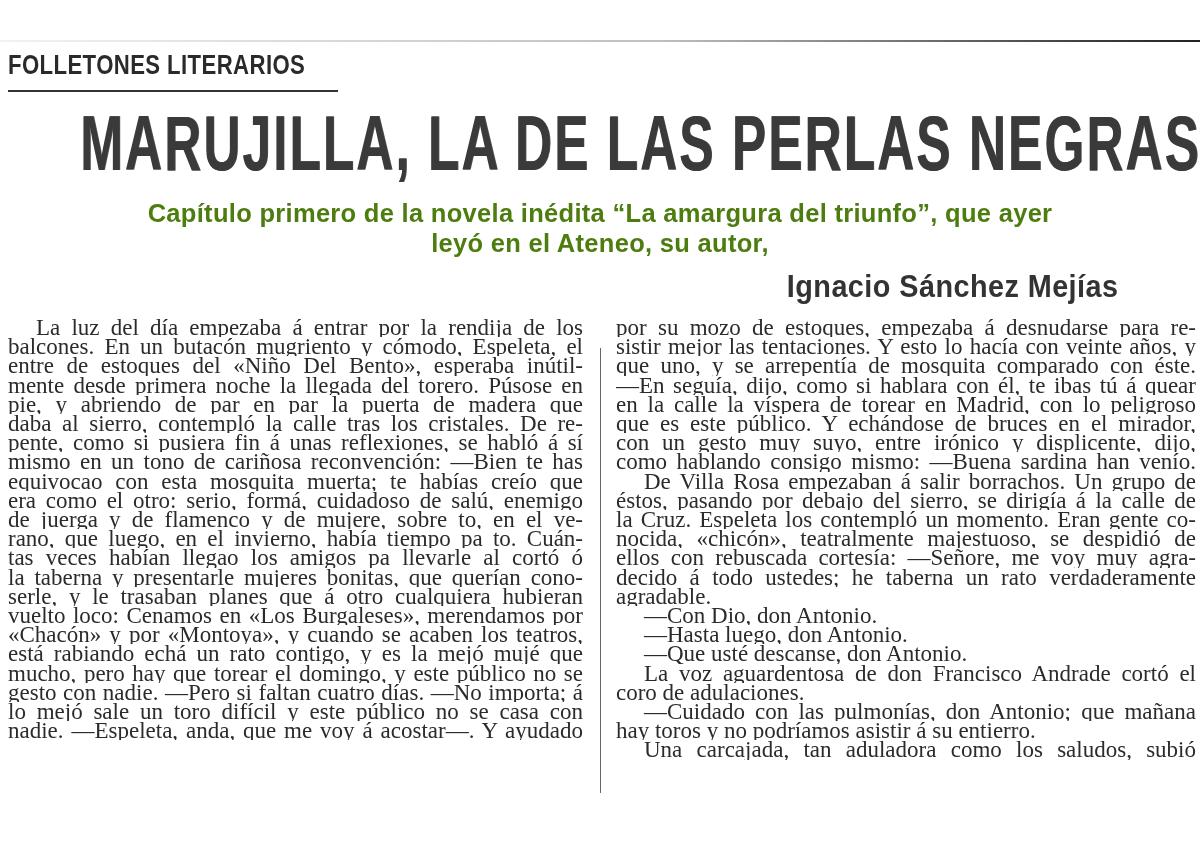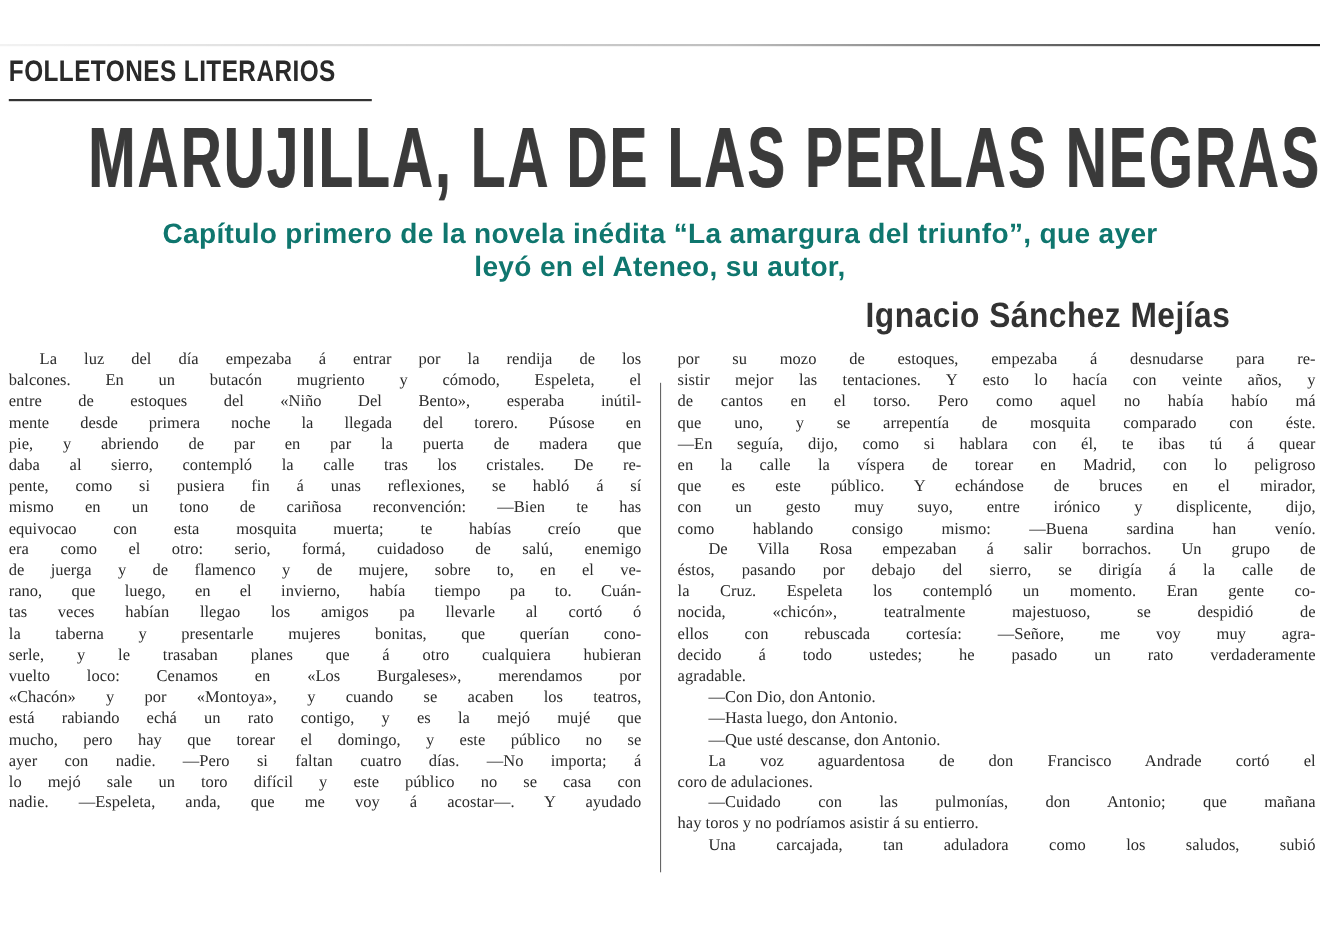--- a/index.html
+++ b/index.html
@@ -1,23 +1,23 @@
 <!DOCTYPE html>
 <html><head>
 <meta charset="utf-8">
 <style>
   html, body { margin: 0; padding: 0; background: #ffffff; }
   body { width: 1200px; height: 851px; position: relative; overflow: hidden; font-family: "DejaVu Serif", serif; color: #1a1a1a; }
   .top-rule { position: absolute; left: 0; top: 40px; width: 1200px; height: 2px; background: linear-gradient(to right, rgba(0,0,0,0.05), rgba(0,0,0,0.25) 55%, rgba(0,0,0,0.75) 90%, #222); }
   .section-label { position: absolute; left: 8px; top: 50px; font-family: "Liberation Sans", sans-serif; font-size: 27px; font-weight: bold; letter-spacing: 0.5px; transform: scaleX(0.82); transform-origin: left; color: #2a2a2a; white-space: nowrap; }
   .section-label-rule { position: absolute; left: 8px; top: 90px; width: 330px; height: 2px; background: #333; }
   .headline { position: absolute; left: 80px; top: 100px; width: 1100px; font-family: "Liberation Sans", sans-serif; font-weight: bold; font-size: 78px; line-height: 86px; letter-spacing: 3px; color: #3a3a3a; white-space: nowrap; transform: scaleX(0.66); transform-origin: left; text-shadow: 1px 0 #555; }
-  .subtitle { position: absolute; left: 0; top: 198px; width: 1200px; text-align: center; font-family: "Liberation Sans", sans-serif; font-weight: bold; font-size: 25.5px; line-height: 30px; color: #0f766e; letter-spacing: 0.3px; }
+  .subtitle { position: absolute; left: 0; top: 198px; width: 1200px; text-align: center; font-family: "Liberation Sans", sans-serif; font-weight: bold; font-size: 25.5px; line-height: 30px; color: #4d7c0f; letter-spacing: 0.3px; }
   .author { position: absolute; right: 82px; top: 268px; font-family: "Liberation Sans", sans-serif; font-weight: bold; font-size: 32px; color: #333; letter-spacing: 0.5px; transform: scaleX(0.9); transform-origin: right; }
-  .col { position: absolute; top: 318px; font-family: "Liberation Serif", serif; font-size: 15px; line-height: 19.2px; color: #2b2b2b; }
+  .col { position: absolute; top: 318px; font-family: "Liberation Serif", serif; font-size: 23px; line-height: 19.2px; color: #2b2b2b; }
   .col.left { left: 8px; width: 575px; }
   .col.right { left: 616px; width: 580px; }
   .line { display: block; white-space: nowrap; text-align: justify; text-align-last: justify; overflow: hidden; }
   .line.last { text-align-last: left; }
   .line.indent { padding-left: 28px; }
   .col-divider { position: absolute; left: 600px; top: 348px; width: 1px; height: 445px; background: #666; }
 </style>
 </head>
 <body>
 
@@ -48,41 +48,40 @@
     <span class="line">era como el otro: serio, formá, cuidadoso de salú, enemigo</span>
     <span class="line">de juerga y de flamenco y de mujere, sobre to, en el ve-</span>
     <span class="line">rano, que luego, en el invierno, había tiempo pa to. Cuán-</span>
     <span class="line">tas veces habían llegao los amigos pa llevarle al cortó ó</span>
     <span class="line">la taberna y presentarle mujeres bonitas, que querían cono-</span>
     <span class="line">serle, y le trasaban planes que á otro cualquiera hubieran</span>
     <span class="line">vuelto loco: Cenamos en «Los Burgaleses», merendamos por</span>
     <span class="line">«Chacón» y por «Montoya», y cuando se acaben los teatros,</span>
     <span class="line">está rabiando echá un rato contigo, y es la mejó mujé que</span>
     <span class="line">mucho, pero hay que torear el domingo, y este público no se</span>
-    <span class="line">ayer con nadie. —Pero si faltan cuatro días. —No importa; á</span>
+    <span class="line">gesto con nadie. —Pero si faltan cuatro días. —No importa; á</span>
     <span class="line">lo mejó sale un toro difícil y este público no se casa con</span>
     <span class="line">nadie. —Espeleta, anda, que me voy á acostar—. Y ayudado</span>
   </div>
 <div class="col-divider"></div>
 <div class="col right" id="right-col">
     <span class="line">por su mozo de estoques, empezaba á desnudarse para re-</span>
     <span class="line">sistir mejor las tentaciones. Y esto lo hacía con veinte años, y</span>
-    <span class="line">de cantos en el torso. Pero como aquel no había habío má</span>
     <span class="line">que uno, y se arrepentía de mosquita comparado con éste.</span>
     <span class="line">—En seguía, dijo, como si hablara con él, te ibas tú á quear</span>
     <span class="line">en la calle la víspera de torear en Madrid, con lo peligroso</span>
     <span class="line">que es este público. Y echándose de bruces en el mirador,</span>
     <span class="line">con un gesto muy suyo, entre irónico y displicente, dijo,</span>
     <span class="line">como hablando consigo mismo: —Buena sardina han venío.</span>
     <span class="line indent">De Villa Rosa empezaban á salir borrachos. Un grupo de</span>
     <span class="line">éstos, pasando por debajo del sierro, se dirigía á la calle de</span>
     <span class="line">la Cruz. Espeleta los contempló un momento. Eran gente co-</span>
     <span class="line">nocida, «chicón», teatralmente majestuoso, se despidió de</span>
     <span class="line">ellos con rebuscada cortesía: —Señore, me voy muy agra-</span>
-    <span class="line">decido á todo ustedes; he pasado un rato verdaderamente</span>
+    <span class="line">decido á todo ustedes; he taberna un rato verdaderamente</span>
     <span class="line last">agradable.</span>
     <span class="line indent last">—Con Dio, don Antonio.</span>
     <span class="line indent last">—Hasta luego, don Antonio.</span>
     <span class="line indent last">—Que usté descanse, don Antonio.</span>
     <span class="line indent">La voz aguardentosa de don Francisco Andrade cortó el</span>
     <span class="line last">coro de adulaciones.</span>
     <span class="line indent">—Cuidado con las pulmonías, don Antonio; que mañana</span>
     <span class="line last">hay toros y no podríamos asistir á su entierro.</span>
     <span class="line indent">Una carcajada, tan aduladora como los saludos, subió</span>
   </div>

